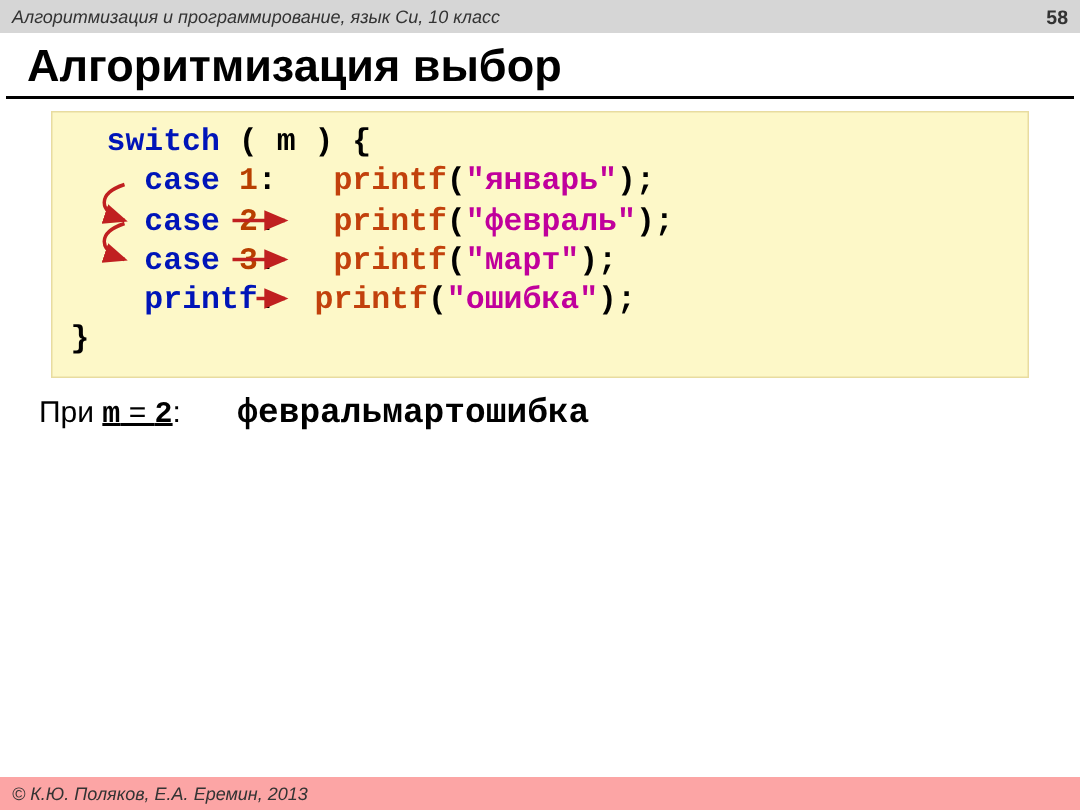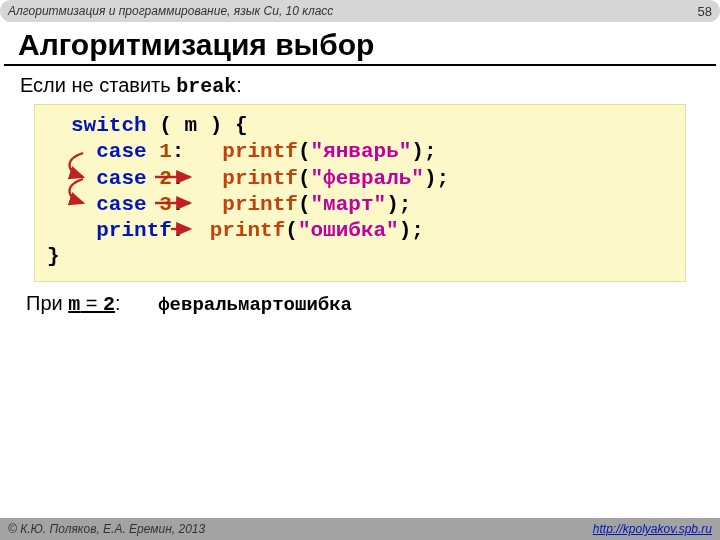--- a/index.html
+++ b/index.html
@@ -14,24 +14,23 @@
   .header-bar {
     background: #d6d6d6;
     height: 22px;
     display: flex;
     justify-content: space-between;
     align-items: center;
     padding: 0 8px;
     font-size: 12px;
     font-style: italic;
     color: #333;
-    border-radius: 11px;
   }
   .page-num {
-    font-weight: normal;
+    font-weight: bold;
     font-style: normal;
     font-size: 13px;
   }
   .title {
     font-size: 30px;
     font-weight: bold;
     padding: 6px 14px 2px 14px;
     border-bottom: 2px solid #000;
     margin: 0 4px 8px 4px;
   }
@@ -69,28 +68,28 @@
 
   .when-line {
     font-size: 20px;
     margin: 4px 6px;
   }
   .when-line .mono { font-family: "Courier New", monospace; font-weight: bold; }
   .when-line .u { text-decoration: underline; }
   .output {
     font-family: "Courier New", monospace;
     font-weight: bold;
-    font-size: 19px;
+    font-size: 23px;
     margin-left: 32px;
   }
 
   .footer {
     position: absolute;
     bottom: 0; left: 0; right: 0;
-    background: #a3a3a3;
+    background: #fca5a5;
     height: 22px;
     display: flex;
     justify-content: space-between;
     align-items: center;
     padding: 0 8px;
     font-size: 12px;
     font-style: italic;
     color: #333;
   }
   .footer a { color: #0015b8; text-decoration: underline; }
@@ -99,23 +98,20 @@
 <body>
 
 <div class="header-bar">
   <span>Алгоритмизация и программирование, язык Си, 10 класс</span>
   <span class="page-num">58</span>
 </div>
 
 <div class="title">Алгоритмизация выбор</div>
 
 <div class="content">
-  <div class="subhead">
-    <span>Если не ставить </span><span class="mono">break</span><span>:</span>
-  </div>
 
   <div class="codeblock"><span class="kw-blue">switch</span> <span class="plain">( </span><span class="plain">m</span><span class="plain"> )</span><span class="plain"> {</span>
   <span class="kw-blue">case</span> <span class="num">1</span><span class="plain">:</span>   <span class="kw-red">printf</span><span class="plain">(</span><span class="str">"январь"</span><span class="plain">);</span>
   <span class="kw-blue">case</span> <span class="num">2</span><span class="plain">:</span>   <span class="kw-red">printf</span><span class="plain">(</span><span class="str">"февраль"</span><span class="plain">);</span>
   <span class="kw-blue">case</span> <span class="num">3</span><span class="plain">:</span>   <span class="kw-red">printf</span><span class="plain">(</span><span class="str">"март"</span><span class="plain">);</span>
   <span class="kw-blue">printf</span><span class="plain">:</span>  <span class="kw-red">printf</span><span class="plain">(</span><span class="str">"ошибка"</span><span class="plain">);</span>
 <span class="plain">}</span>
 <svg class="arrows" width="500" height="170">
   <defs>
     <marker id="ah" markerWidth="8" markerHeight="8" refX="6" refY="3" orient="auto">
@@ -135,14 +131,13 @@
 </svg></div>
 
   <div class="when-line">
     <span>При </span><span class="mono u">m</span><span class="u"> = </span><span class="mono u">2</span><span>:</span>
     <span class="output">февральмартошибка</span>
   </div>
 </div>
 
 <div class="footer">
   <span>© К.Ю. Поляков, Е.А. Еремин, 2013</span>
-  <a>http://kpolyakov.spb.ru</a>
 </div>
 
 </body></html>

